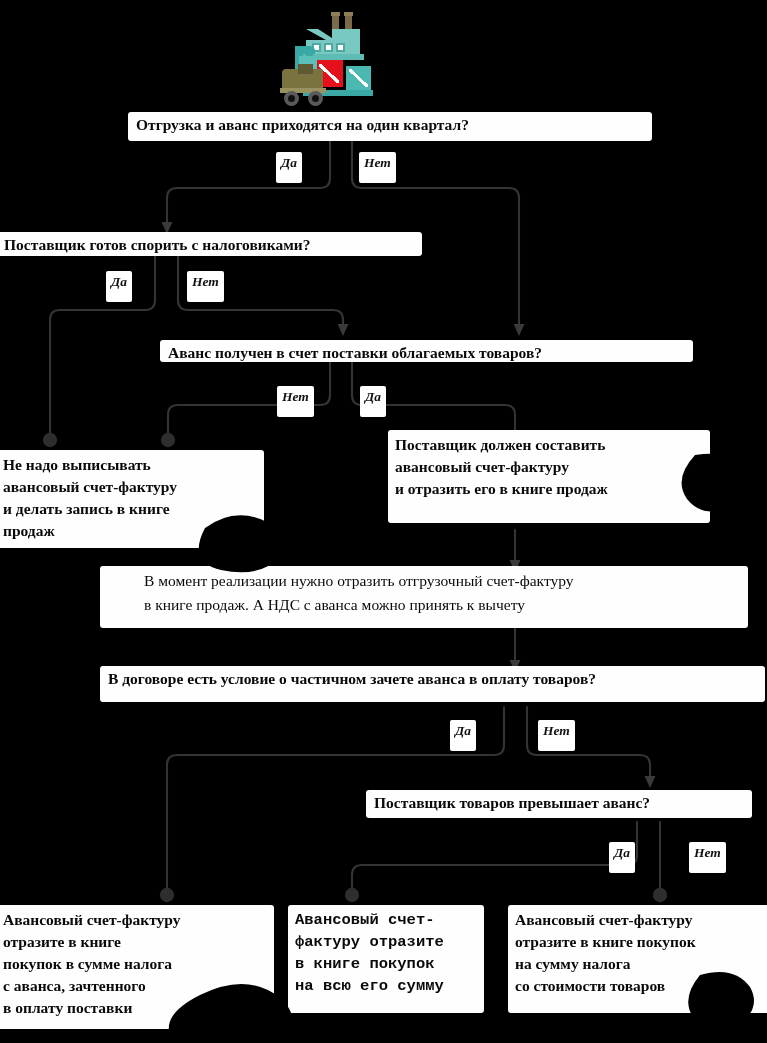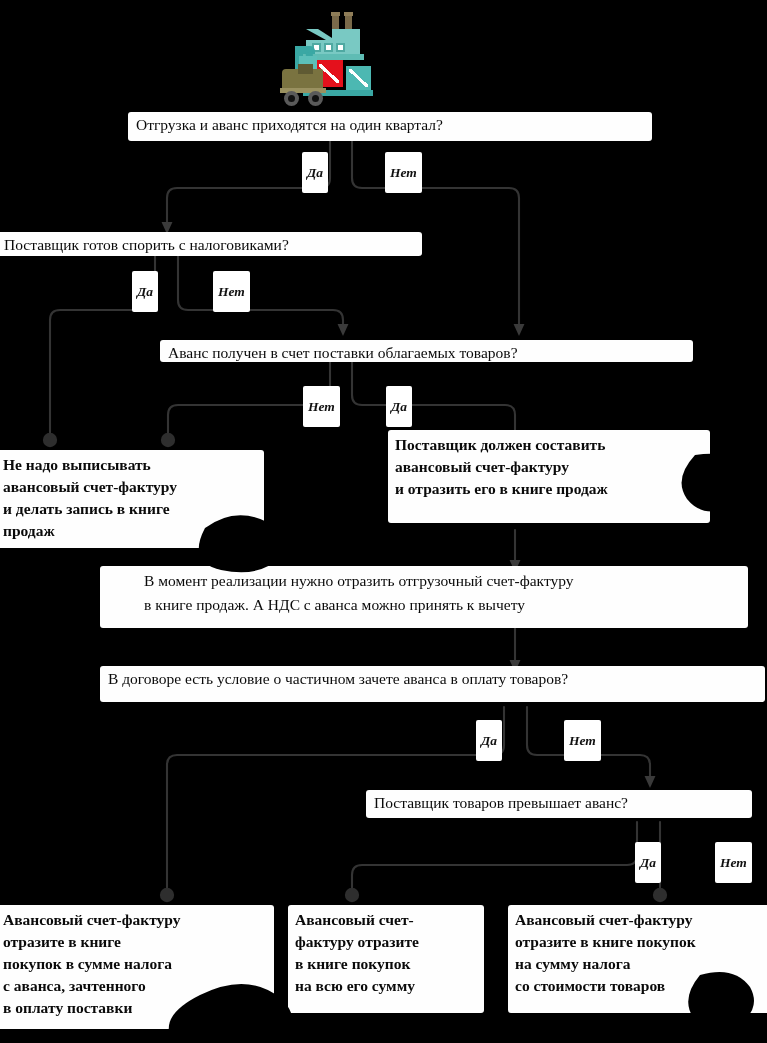--- a/index.html
+++ b/index.html
@@ -5,28 +5,28 @@
   html,body{margin:0;padding:0;background:#000;}
   body{width:767px;height:1043px;position:relative;overflow:hidden;
        font-family:"Liberation Serif","DejaVu Serif",serif;}
   #stage{position:absolute;left:0;top:0;width:767px;height:1043px;background:#000;}
 
   svg.wires{position:absolute;left:0;top:0;width:767px;height:1043px;pointer-events:none;}
 
   .box{position:absolute;background:#fefefe;color:#0a0a0a;
        border-radius:3px;box-sizing:border-box;
        font-family:"Liberation Serif","DejaVu Serif",serif;}
-  .q{font-weight:400;font-size:15.5px;line-height:20px;padding:3px 8px 4px 8px;white-space:nowrap;}
+  .q{font-weight:700;font-size:15.5px;line-height:20px;padding:3px 8px 4px 8px;white-space:nowrap;}
   .r{font-weight:700;font-size:15.5px;line-height:22px;padding:4px 7px 5px 7px;}
   .note{font-weight:400;font-size:15.5px;line-height:24px;padding:3px 8px 5px 8px;}
 
   .edge-label{position:absolute;background:#ffffff;color:#111;
        font-style:italic;font-weight:700;font-size:13.5px;line-height:17px;
-       padding:12px 5px 12px 5px;border-radius:2px;
-       font-family:"Liberation Serif","DejaVu Serif",serif;margin-left:26px;}
+       padding:2px 5px 12px 5px;border-radius:2px;
+       font-family:"Liberation Serif","DejaVu Serif",serif;}
 
   
   #icon{position:absolute;left:272px;top:12px;width:128px;height:96px;}
   #icon div{position:absolute;}
 </style>
 </head>
 <body>
 
 <div id="stage">
 
@@ -144,21 +144,21 @@
 
   <div class="edge-label" style="left:609px;top:842px;">Да</div>
   <div class="edge-label" style="left:689px;top:842px;">Нет</div>
 
   <div class="box r" style="left:-4px;top:905px;width:278px;height:124px;white-space:pre-line;">Авансовый счет-фактуру
 отразите в книге
 покупок в сумме налога
 с аванса, зачтенного
 в оплату поставки</div>
 
-  <div class="box r" style="left:288px;top:905px;width:196px;height:108px;white-space:pre-line;">Авансовый счет-
+  <div class="box r" style="left:288px;top:905px;width:196px;height:108px;white-space:pre-line;font-family:Liberation Mono, monospace;">Авансовый счет-
 фактуру отразите
 в книге покупок
 на всю его сумму</div>
 
   <div class="box r" style="left:508px;top:905px;width:262px;height:108px;white-space:pre-line;">Авансовый счет-фактуру
 отразите в книге покупок
 на сумму налога
 со стоимости товаров</div>
 
   <svg class="wires" viewBox="0 0 767 1043">

